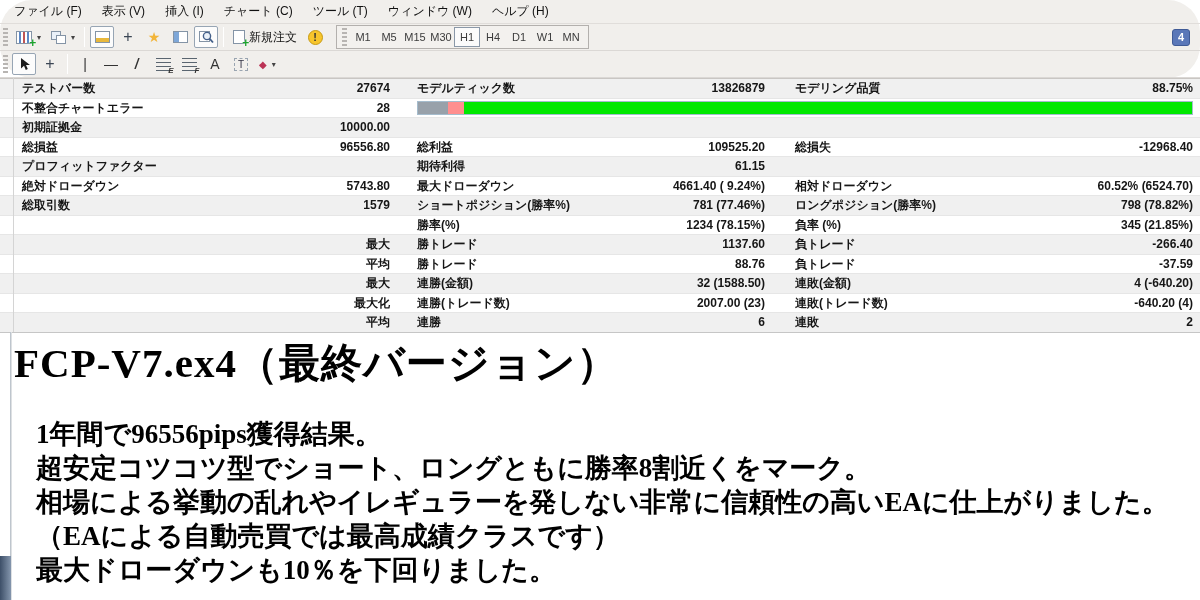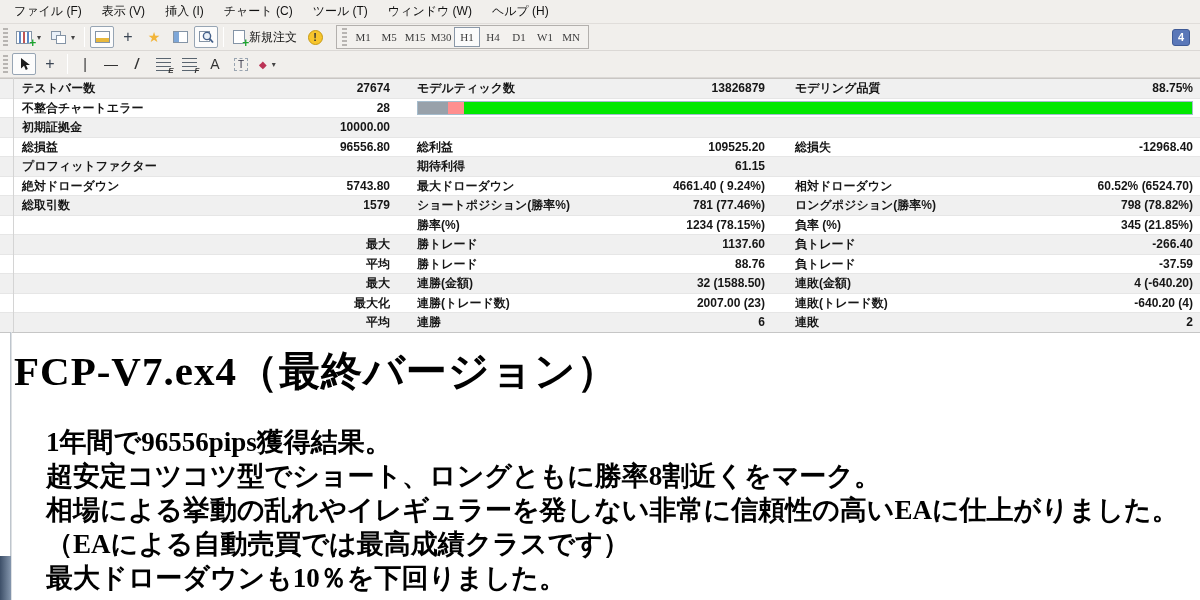--- a/index.html
+++ b/index.html
@@ -1,20 +1,20 @@
 <!DOCTYPE html>
 <html><head>
 <meta charset="utf-8">
 <style>
   * { box-sizing: border-box; margin: 0; padding: 0; }
   html,body { width:1200px; height:600px; overflow:hidden; }
   body { position:relative; background:#fff; font-family:"Liberation Sans","DejaVu Sans",sans-serif; color:#111; }
 
   
-  .chrome { position:absolute; top:0; left:0; width:1200px; height:78px; background:#f1efec; }
+  .chrome { position:absolute; top:0; left:0; width:1200px; height:78px; background:#f1efec;border-radius:32px; }
   .menubar { height:24px; display:flex; align-items:center; padding-left:4px;
              border-bottom:1px solid #e0ddda; font-size:12px; }
   .menu-item { padding:4px 10px; white-space:nowrap; cursor:default; }
   .toolbar { height:27px; display:flex; align-items:center; padding-left:2px;
              border-bottom:1px solid #dbd8d5; }
   .grip { width:5px; height:18px; margin:0 3px 0 1px;
           background:repeating-linear-gradient(180deg,#b8b5b2 0 2px,transparent 2px 4px); }
   .tbtn { min-width:24px; height:22px; display:inline-flex; align-items:center; justify-content:center;
           gap:4px; padding:0 3px; margin:0 1px; border:1px solid transparent; border-radius:2px;
           font-size:12px; color:#333; }
@@ -51,21 +51,21 @@
       background:repeating-linear-gradient(180deg,#5a6570 0 1px,transparent 1px 4px); }
   .ic-lines .sub { position:absolute; right:-3px; bottom:-4px; font-size:8px; font-weight:bold; color:#333; }
   .glyph-draw { font-size:14px; color:#333; line-height:1; }
   .glyph-slash { font-size:14px; color:#333; transform:scaleX(1.4); }
   .ic-tbox { width:14px; height:13px; border:1px dashed #9aa5b1; display:inline-flex;
       align-items:center; justify-content:center; font-size:10px; color:#334; }
   .glyph-shapes { font-size:10px; color:#b35; }
 
   
   .tf-group { display:flex; align-items:center; height:24px; margin-left:8px; padding:0 4px;
-      border:1px solid #b3b0ad; background:#f3f1ee;font-family:Liberation Serif, serif; }
+      border:1px solid #b3b0ad; background:#f3f1ee; }
   .tf-btn { width:26px; height:20px; display:inline-flex; align-items:center; justify-content:center;
       font-size:11px; color:#3c3c3c; border:1px solid transparent; }
   .tf-btn.active { background:#fbfbfb; border-color:#8a98a8; }
 
   .community { margin-left:auto; margin-right:10px; width:18px; height:17px; border-radius:3px;
       background:#5a77b8; border:1px solid #3f5a96; color:#fff; font-size:11px; font-weight:bold;
       display:inline-flex; align-items:center; justify-content:center; }
 
   
   .report { position:absolute; top:78px; left:0; width:1200px; height:254px; background:#fff;
@@ -85,22 +85,22 @@
   .c3v { left:945px; right:7px; text-align:right; }
   .qbar { position:absolute; left:417px; right:7px; top:2px; bottom:2px; display:flex;
           border:1px solid #a5bccd; background:#fff; }
   .qseg { height:100%; }
   .qseg.rest { flex:1; }
 
   
   .summary { position:absolute; top:332px; left:0; width:1200px; height:268px; background:#fff;
       border-top:1px solid #c6c6c6; font-family:"Liberation Serif","DejaVu Serif",serif;
       font-weight:700; color:#000; overflow:hidden; }
-  .sum-title { font-size:41px; padding:12px 0 0 14px; letter-spacing:1px; line-height:52px; }
-  .sum-lines { margin-top:28px; padding-left:46px; font-size:27px; line-height:34px; }
+  .sum-title { font-size:41px; padding:4px 0 0 14px; letter-spacing:1px; line-height:52px; }
+  .sum-lines { margin-top:28px; padding-left:36px; font-size:27px; line-height:34px; }
   .sum-edge { position:absolute; left:10px; top:332px; width:2px; height:268px;
       background:linear-gradient(90deg,#aeb8c2,#eee); }
   .scroll-thumb { position:absolute; left:0; top:556px; width:11px; height:44px;
       background:linear-gradient(90deg,#3d4f68,#8496ad); }
 </style>
 </head>
 <body>
 
 <div class="chrome">
   <div class="menubar" id="menubar">

